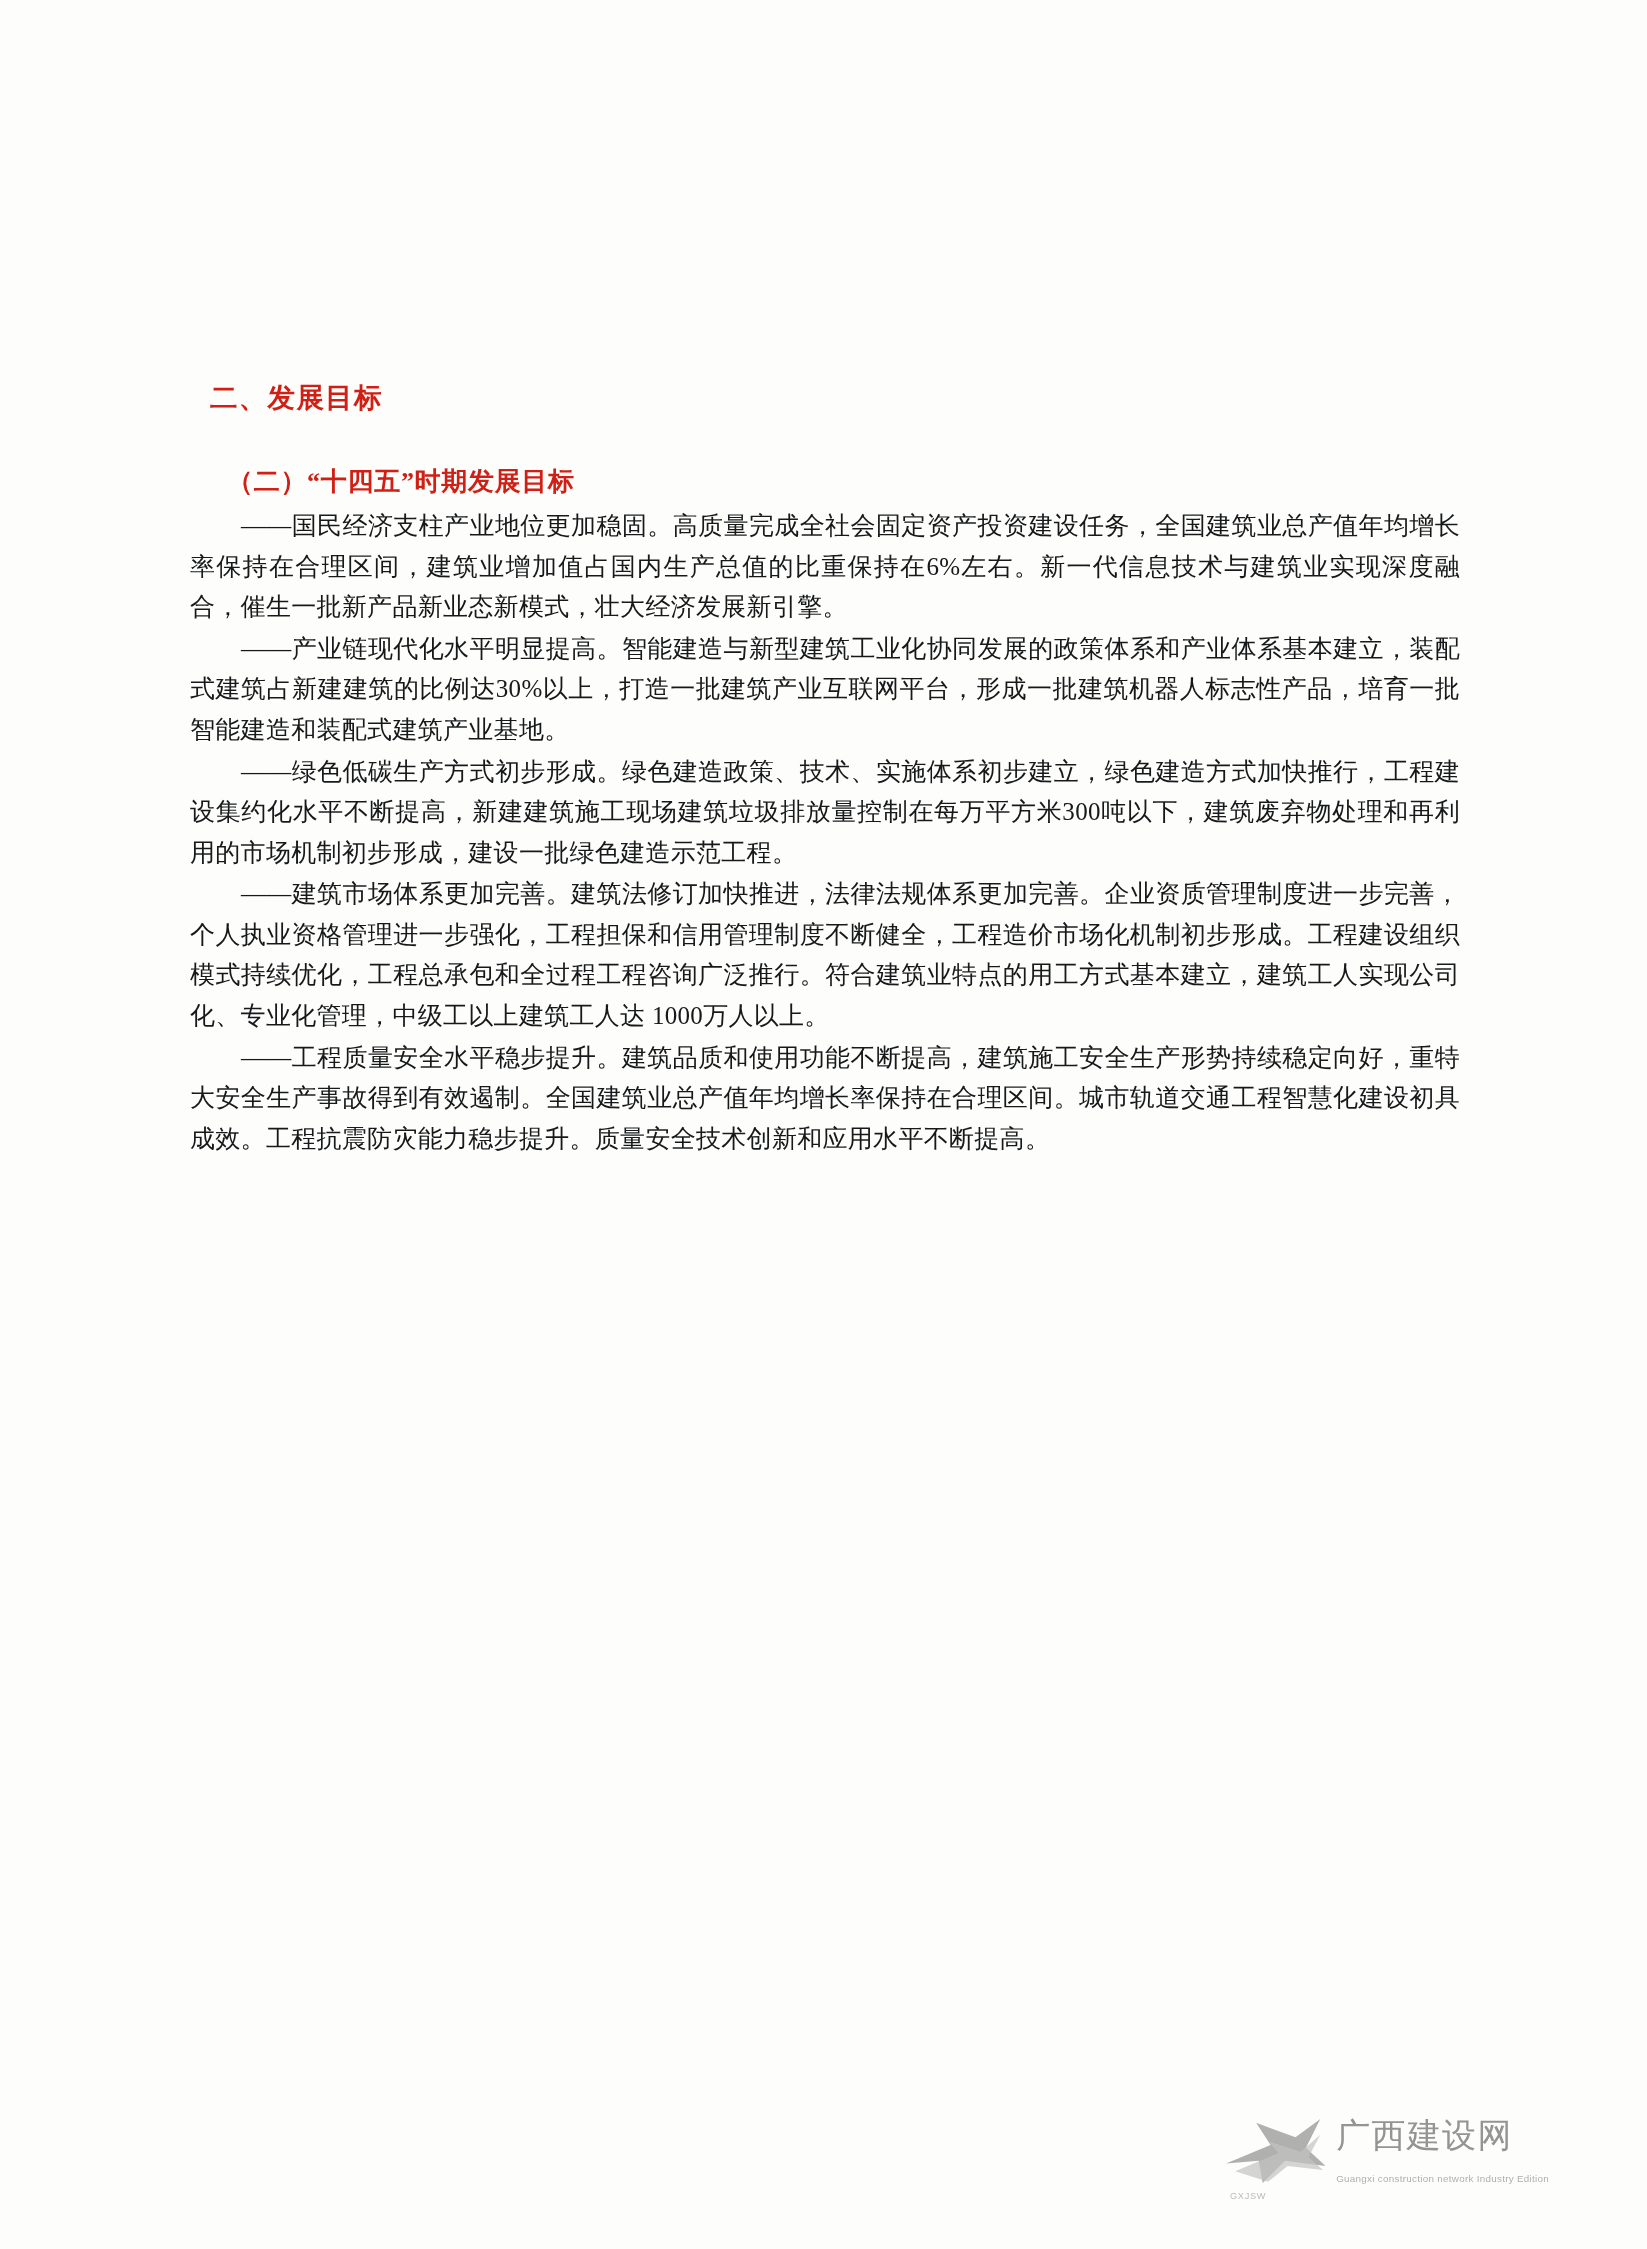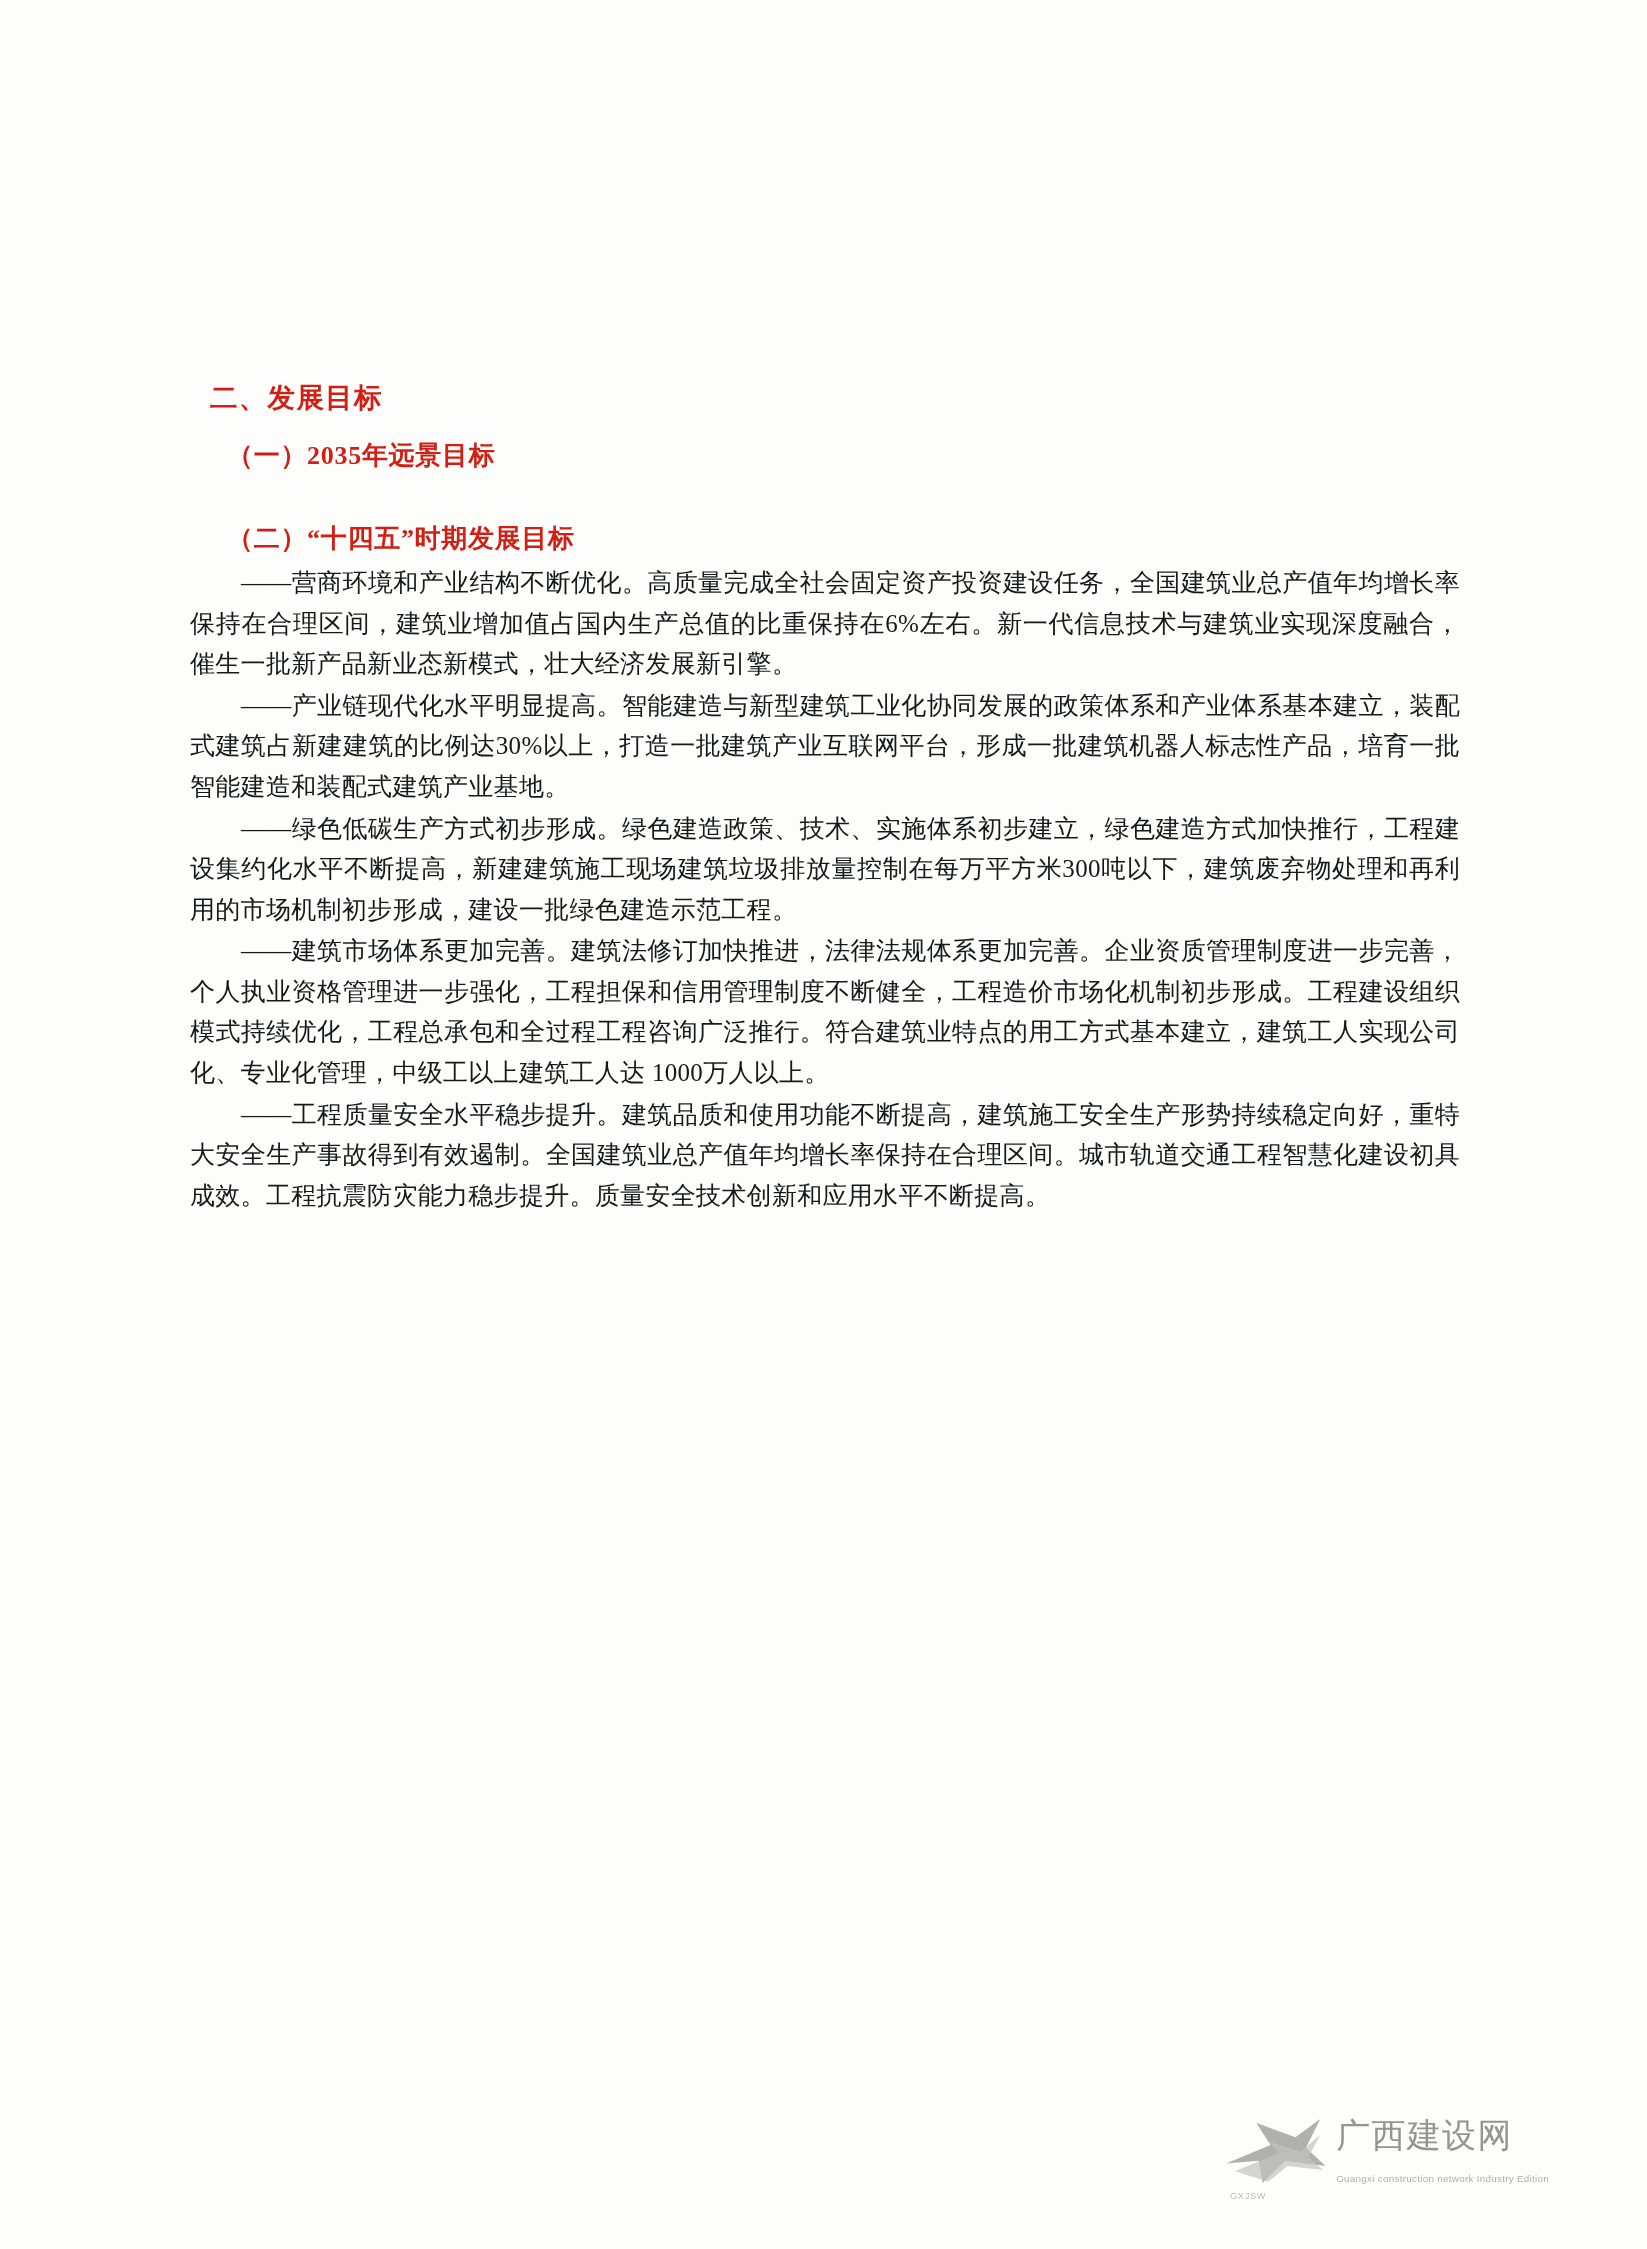--- a/index.html
+++ b/index.html
@@ -100,26 +100,25 @@
 </style>
 </head>
 <body>
 
 <div class="page">
 
   <div class="content">
 
     <h2 class="h-section">二、发展目标</h2>
 
-    <h3 class="h-sub">（一）2035年远景目标</h3>
 
 
     <h3 class="h-sub second">（二）“十四五”时期发展目标</h3>
 
-    <p class="body">——营商环境和产业结构不断优化。高质量完成全社会固定资产投资建设任务，全国建筑业总产值年均增长率保持在合理区间，建筑业增加值占国内生产总值的比重保持在6%左右。新一代信息技术与建筑业实现深度融合，催生一批新产品新业态新模式，壮大经济发展新引擎。</p>
+    <p class="body">——国民经济支柱产业地位更加稳固。高质量完成全社会固定资产投资建设任务，全国建筑业总产值年均增长率保持在合理区间，建筑业增加值占国内生产总值的比重保持在6%左右。新一代信息技术与建筑业实现深度融合，催生一批新产品新业态新模式，壮大经济发展新引擎。</p>
     <p class="body">——产业链现代化水平明显提高。智能建造与新型建筑工业化协同发展的政策体系和产业体系基本建立，装配式建筑占新建建筑的比例达30%以上，打造一批建筑产业互联网平台，形成一批建筑机器人标志性产品，培育一批智能建造和装配式建筑产业基地。</p>
     <p class="body">——绿色低碳生产方式初步形成。绿色建造政策、技术、实施体系初步建立，绿色建造方式加快推行，工程建设集约化水平不断提高，新建建筑施工现场建筑垃圾排放量控制在每万平方米300吨以下，建筑废弃物处理和再利用的市场机制初步形成，建设一批绿色建造示范工程。</p>
     <p class="body">——建筑市场体系更加完善。建筑法修订加快推进，法律法规体系更加完善。企业资质管理制度进一步完善，个人执业资格管理进一步强化，工程担保和信用管理制度不断健全，工程造价市场化机制初步形成。工程建设组织模式持续优化，工程总承包和全过程工程咨询广泛推行。符合建筑业特点的用工方式基本建立，建筑工人实现公司化、专业化管理，中级工以上建筑工人达 1000万人以上。</p>
     <p class="body">——工程质量安全水平稳步提升。建筑品质和使用功能不断提高，建筑施工安全生产形势持续稳定向好，重特大安全生产事故得到有效遏制。全国建筑业总产值年均增长率保持在合理区间。城市轨道交通工程智慧化建设初具成效。工程抗震防灾能力稳步提升。质量安全技术创新和应用水平不断提高。</p>
 
   </div>
 
   <div class="watermark">
     <div class="wm-star">
       <svg width="105" height="72" viewBox="0 0 160 110" xmlns="http://www.w3.org/2000/svg">

